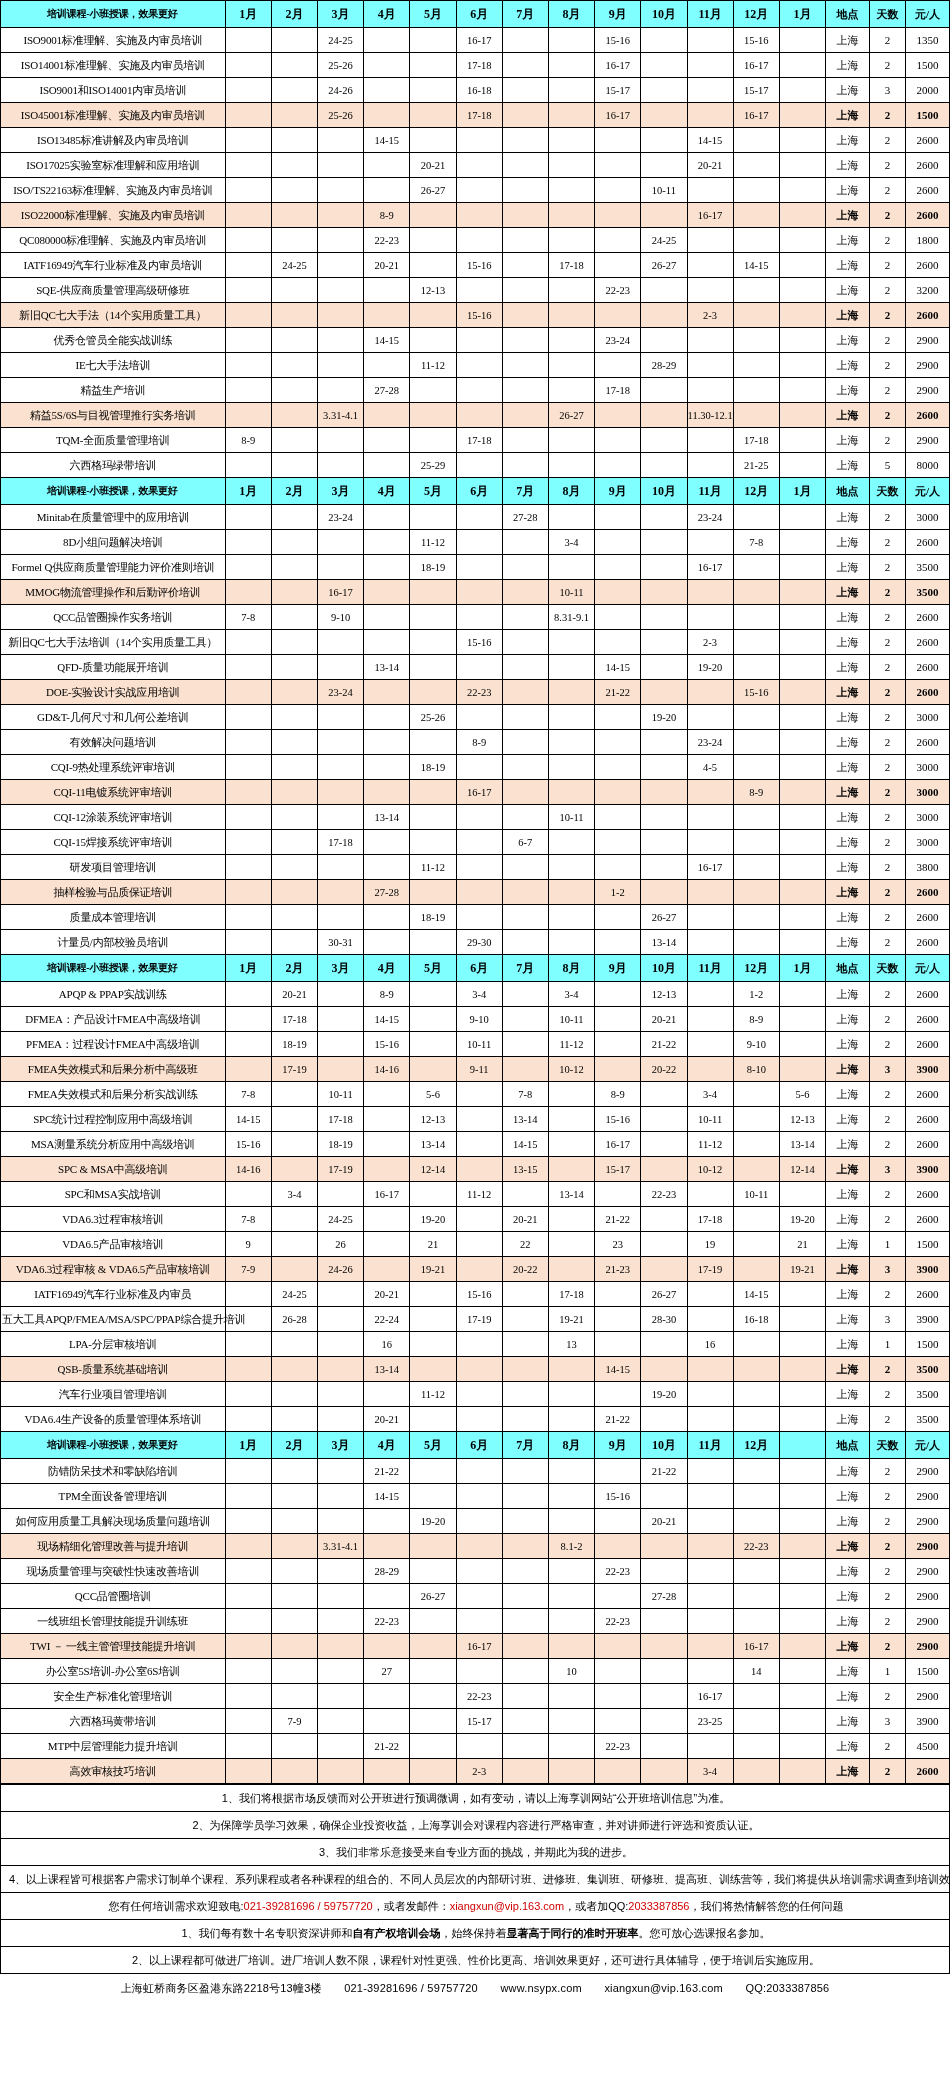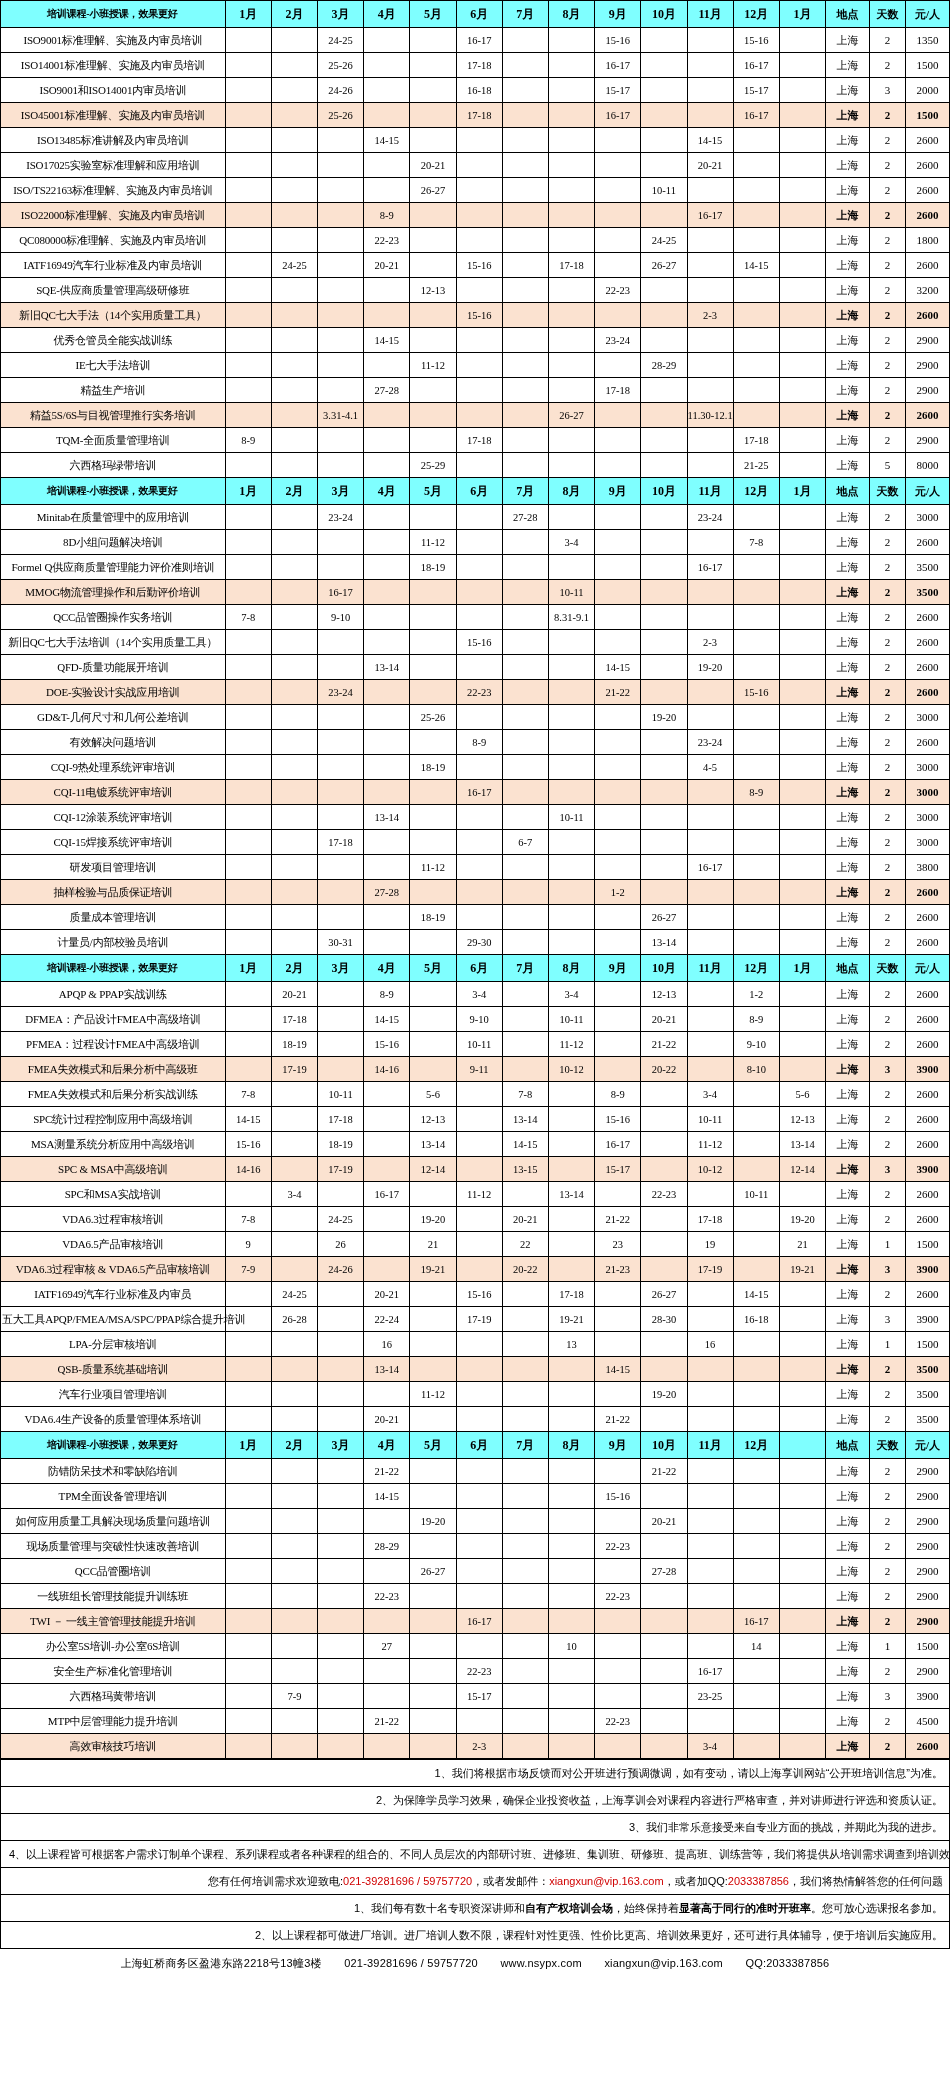--- a/index.html
+++ b/index.html
@@ -71,21 +71,21 @@
     table-layout:fixed;
     width:950px;
     font-size:11.5px;
   }
   table.notes td{
     border:1px solid #000;
     border-top:none;
     padding:3px 6px 3px 8px;
     height:20px;
     color:#000;
-    text-align:right;
+    text-align:center;
     font-family:"Liberation Sans","DejaVu Sans",sans-serif;
     font-size:11px;
     white-space:nowrap;
     overflow:hidden;
   }
   table.notes tr:first-child td{border-top:1px solid #000;}
   .redtxt{color:#D00000;}
   .bold{font-weight:bold;margin-top:20px;}
   .footer{
     width:950px;
@@ -1281,20 +1281,41 @@
           <td class="date"></td>
           <td class="date"></td>
           <td class="date">20-21</td>
           <td class="date"></td>
           <td class="date"></td>
           <td class="date"></td>
           <td class="loc">上海</td>
           <td class="days">2</td>
           <td class="price">2900</td>
         </tr>
+        <tr class="row alt">
+          <td class="name">现场精细化管理改善与提升培训</td>
+          <td class="date"></td>
+          <td class="date"></td>
+          <td class="date wide">
+            <span class="ov">3.31-4.1</span>
+          </td>
+          <td class="date"></td>
+          <td class="date"></td>
+          <td class="date"></td>
+          <td class="date"></td>
+          <td class="date">8.1-2</td>
+          <td class="date"></td>
+          <td class="date"></td>
+          <td class="date"></td>
+          <td class="date">22-23</td>
+          <td class="date"></td>
+          <td class="loc">上海</td>
+          <td class="days">2</td>
+          <td class="price">2900</td>
+        </tr>
         <tr class="row">
           <td class="name">现场质量管理与突破性快速改善培训</td>
           <td class="date"></td>
           <td class="date"></td>
           <td class="date"></td>
           <td class="date">28-29</td>
           <td class="date"></td>
           <td class="date"></td>
           <td class="date"></td>
           <td class="date"></td>

